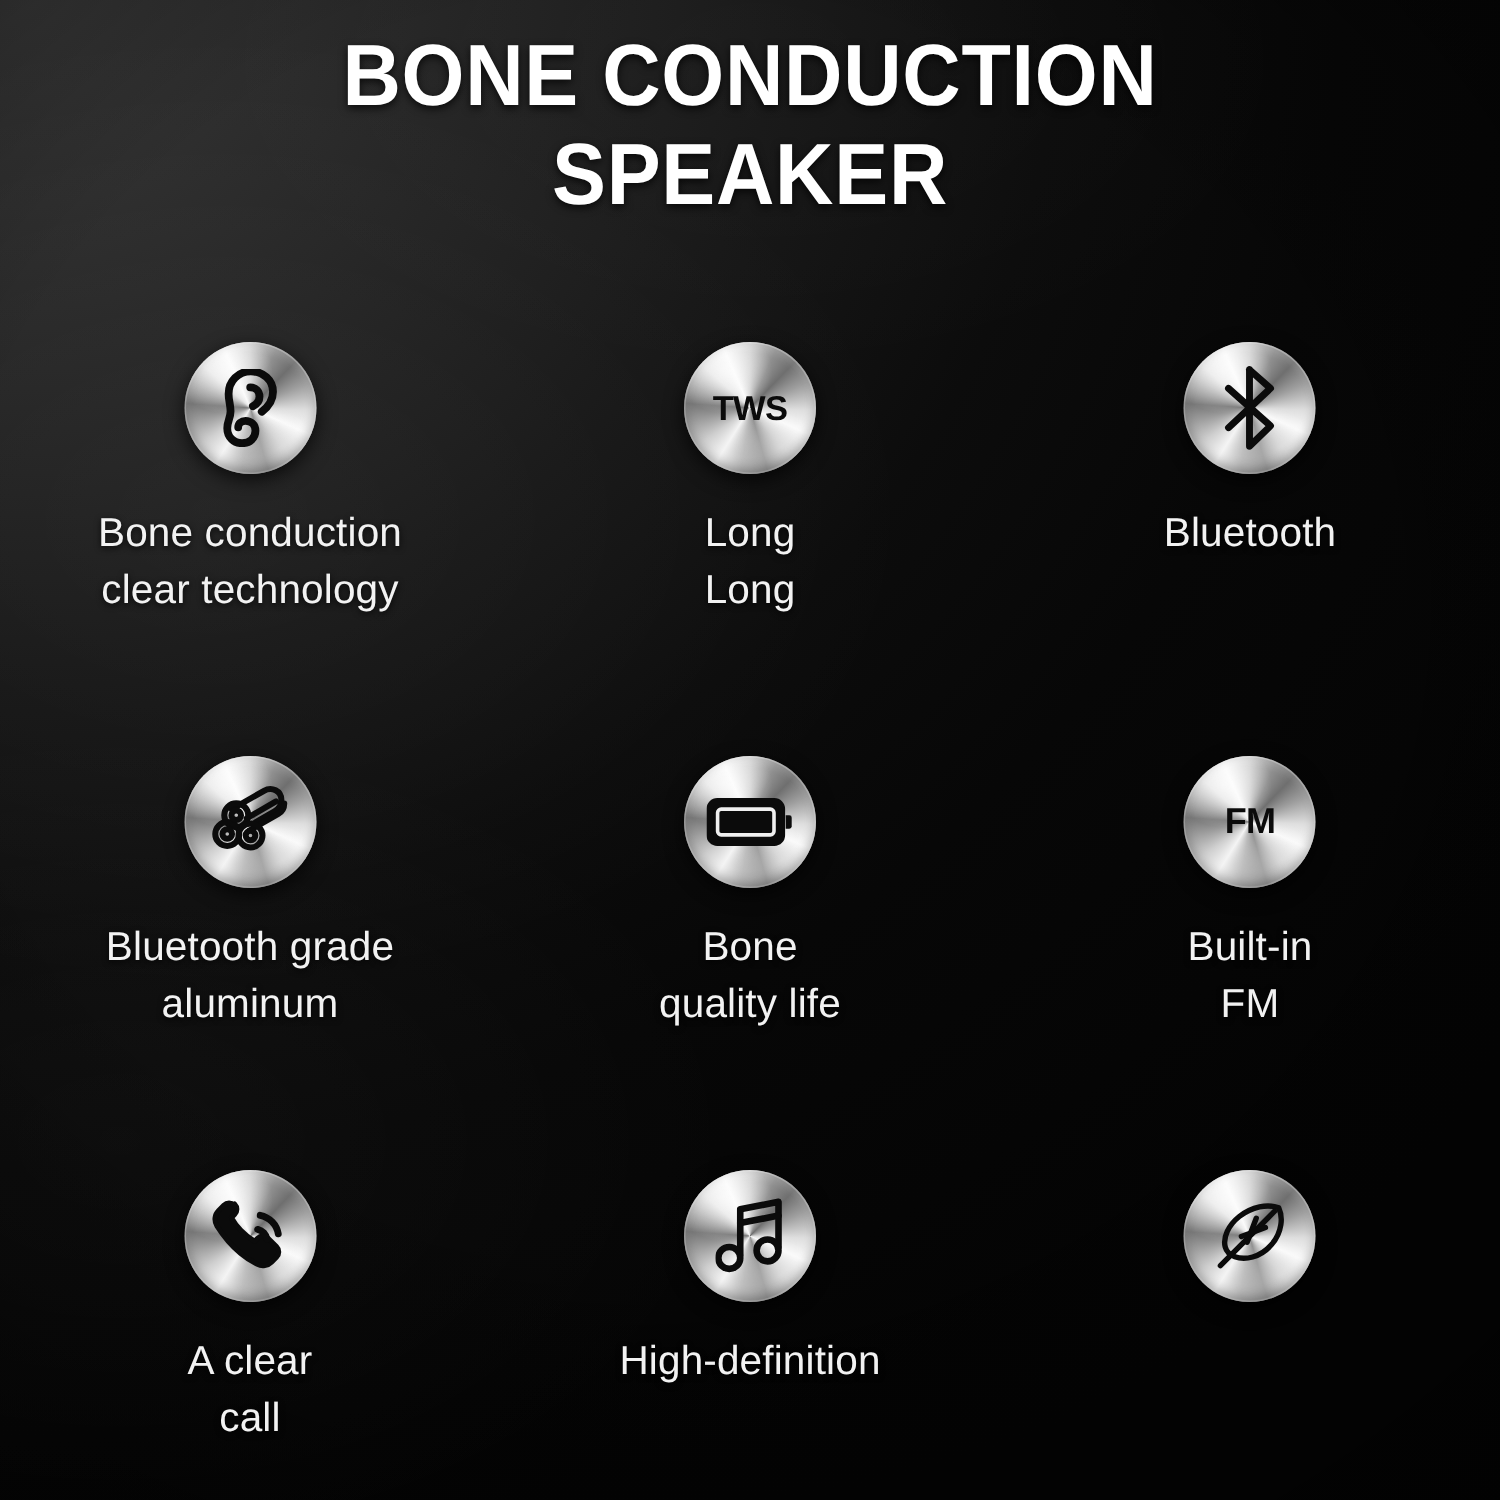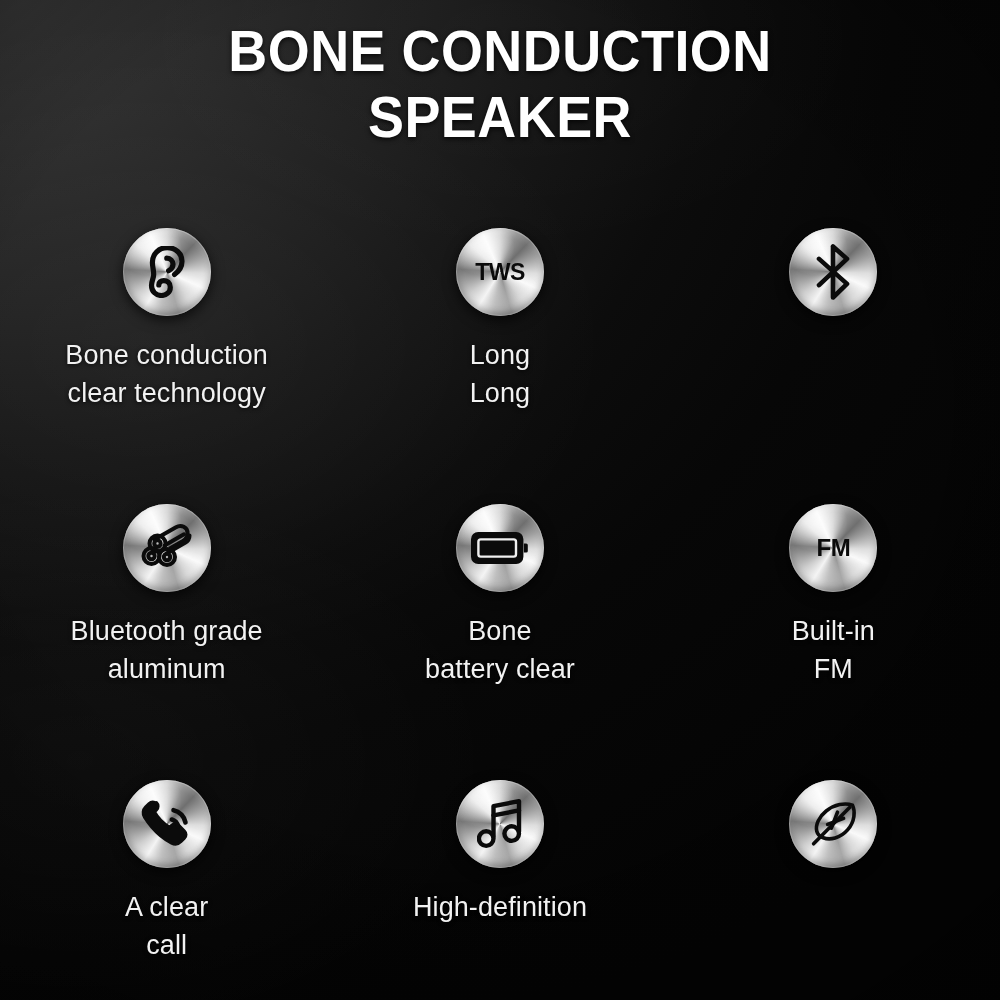--- a/index.html
+++ b/index.html
@@ -220,20 +220,23 @@
       </div>
 
       <div class="cell">
         <div class="disc">
           <div class="disc-inner">
             <svg width="38" height="56" viewBox="0 0 38 56" fill="none" stroke="#0b0b0b" stroke-width="4.6" stroke-linecap="round" stroke-linejoin="round">
               <path d="M19 2.5v51l14-13.6L5 14.9M5 41.1l28-26.2L19 2.5"></path>
             </svg>
           </div>
         </div>
+        <div class="caption">
+          <span>Bluetooth</span>
+        </div>
       </div>
 
       <div class="cell">
         <div class="disc">
           <div class="disc-inner">
             <svg width="54" height="50" viewBox="0 0 54 50" fill="none" stroke="#0b0b0b" stroke-width="4" stroke-linecap="round" stroke-linejoin="round">
               <path d="M14.5 16.5 36 4.2c5.2-3 11.6 0 11.6 6.1 0 3.4-1.9 6-4.6 7.6L30.5 25"></path>
               <path d="M24.5 22.5 44 11.3"></path>
               <path d="M26.5 30.5 45.5 19.6c2.4-1.4 4-3.9 4-7"></path>
               <circle cx="17.5" cy="20.5" r="8"></circle>
@@ -256,21 +259,21 @@
           <div class="disc-inner">
             <svg width="58" height="32" viewBox="0 0 58 32" fill="none">
               <rect x="2.2" y="2.2" width="48" height="27.6" rx="5" fill="#0b0b0b" stroke="#0b0b0b" stroke-width="4.4"></rect>
               <rect x="7.4" y="7.4" width="37.6" height="17.2" rx="2.4" fill="#0b0b0b" stroke="#f0f0f0" stroke-width="2.4"></rect>
               <path d="M52.8 11.5h2.4a1.6 1.6 0 0 1 1.6 1.6v5.8a1.6 1.6 0 0 1-1.6 1.6h-2.4z" fill="#0b0b0b"></path>
             </svg>
           </div>
         </div>
         <div class="caption">
           <span>Bone</span>
-          <span>battery clear</span>
+          <span>quality life</span>
         </div>
       </div>
 
       <div class="cell">
         <div class="disc">
           <div class="disc-inner">
             <span class="disc-text fm">FM</span>
           </div>
         </div>
         <div class="caption">

